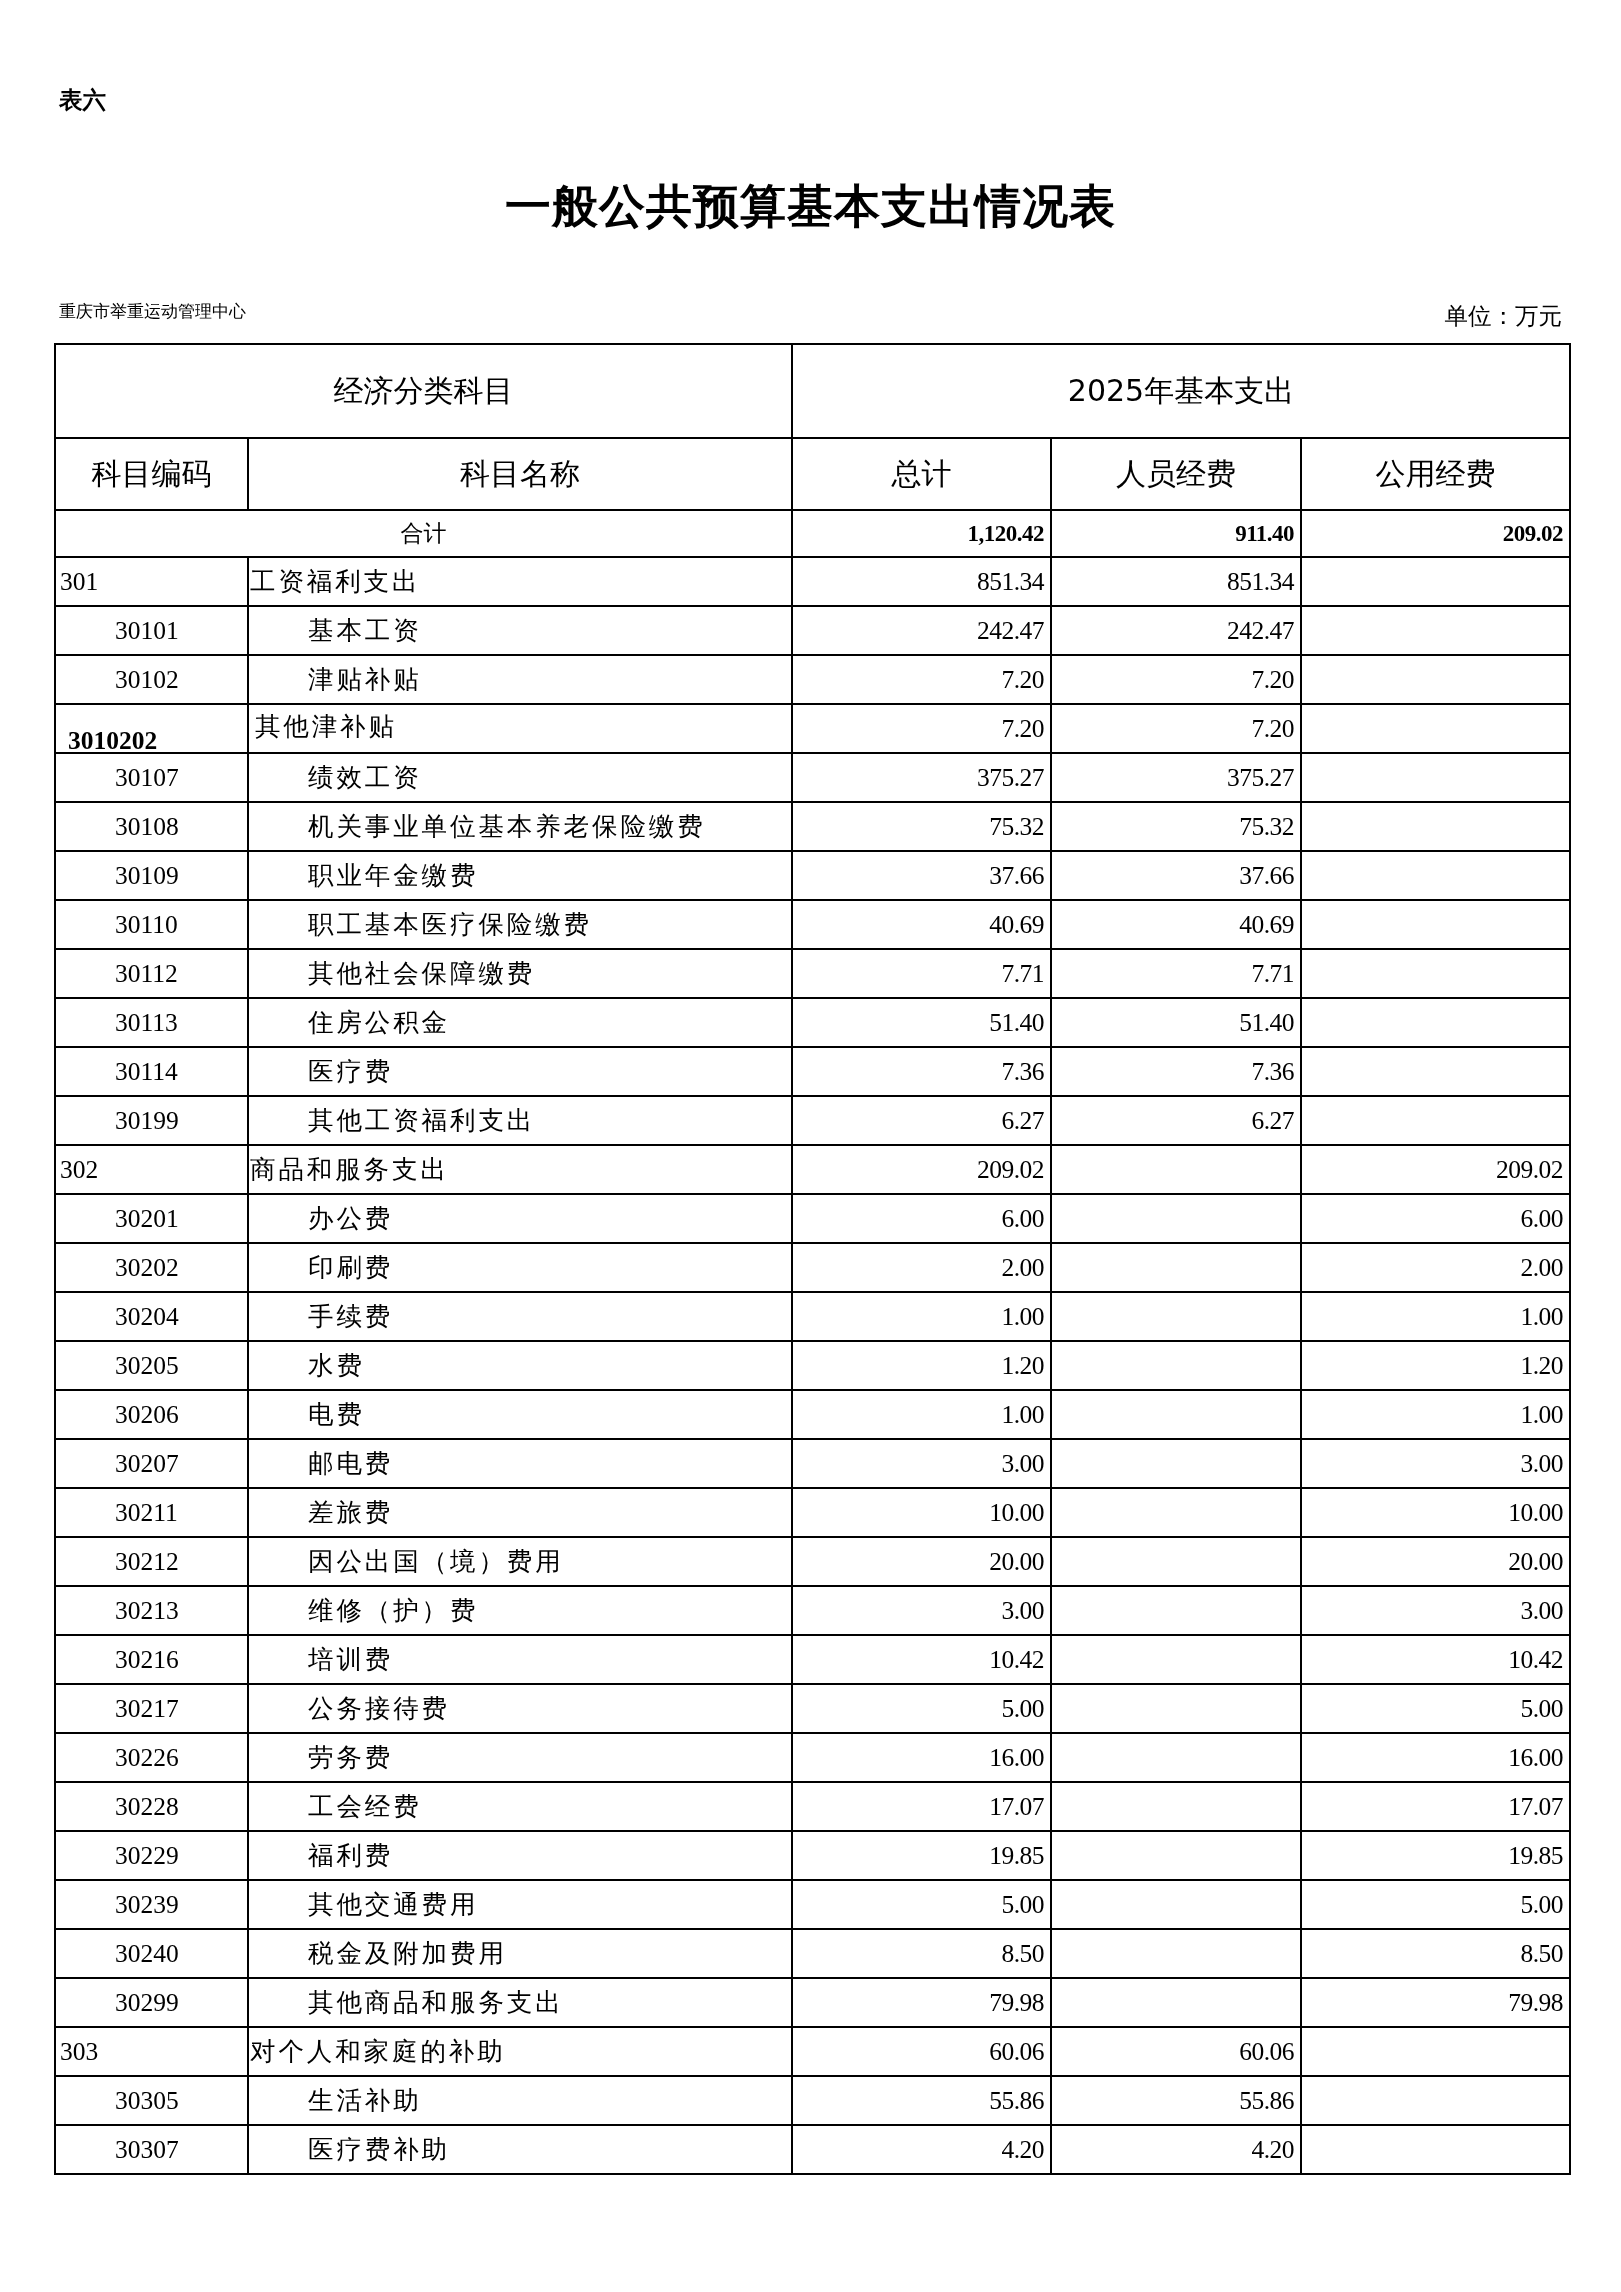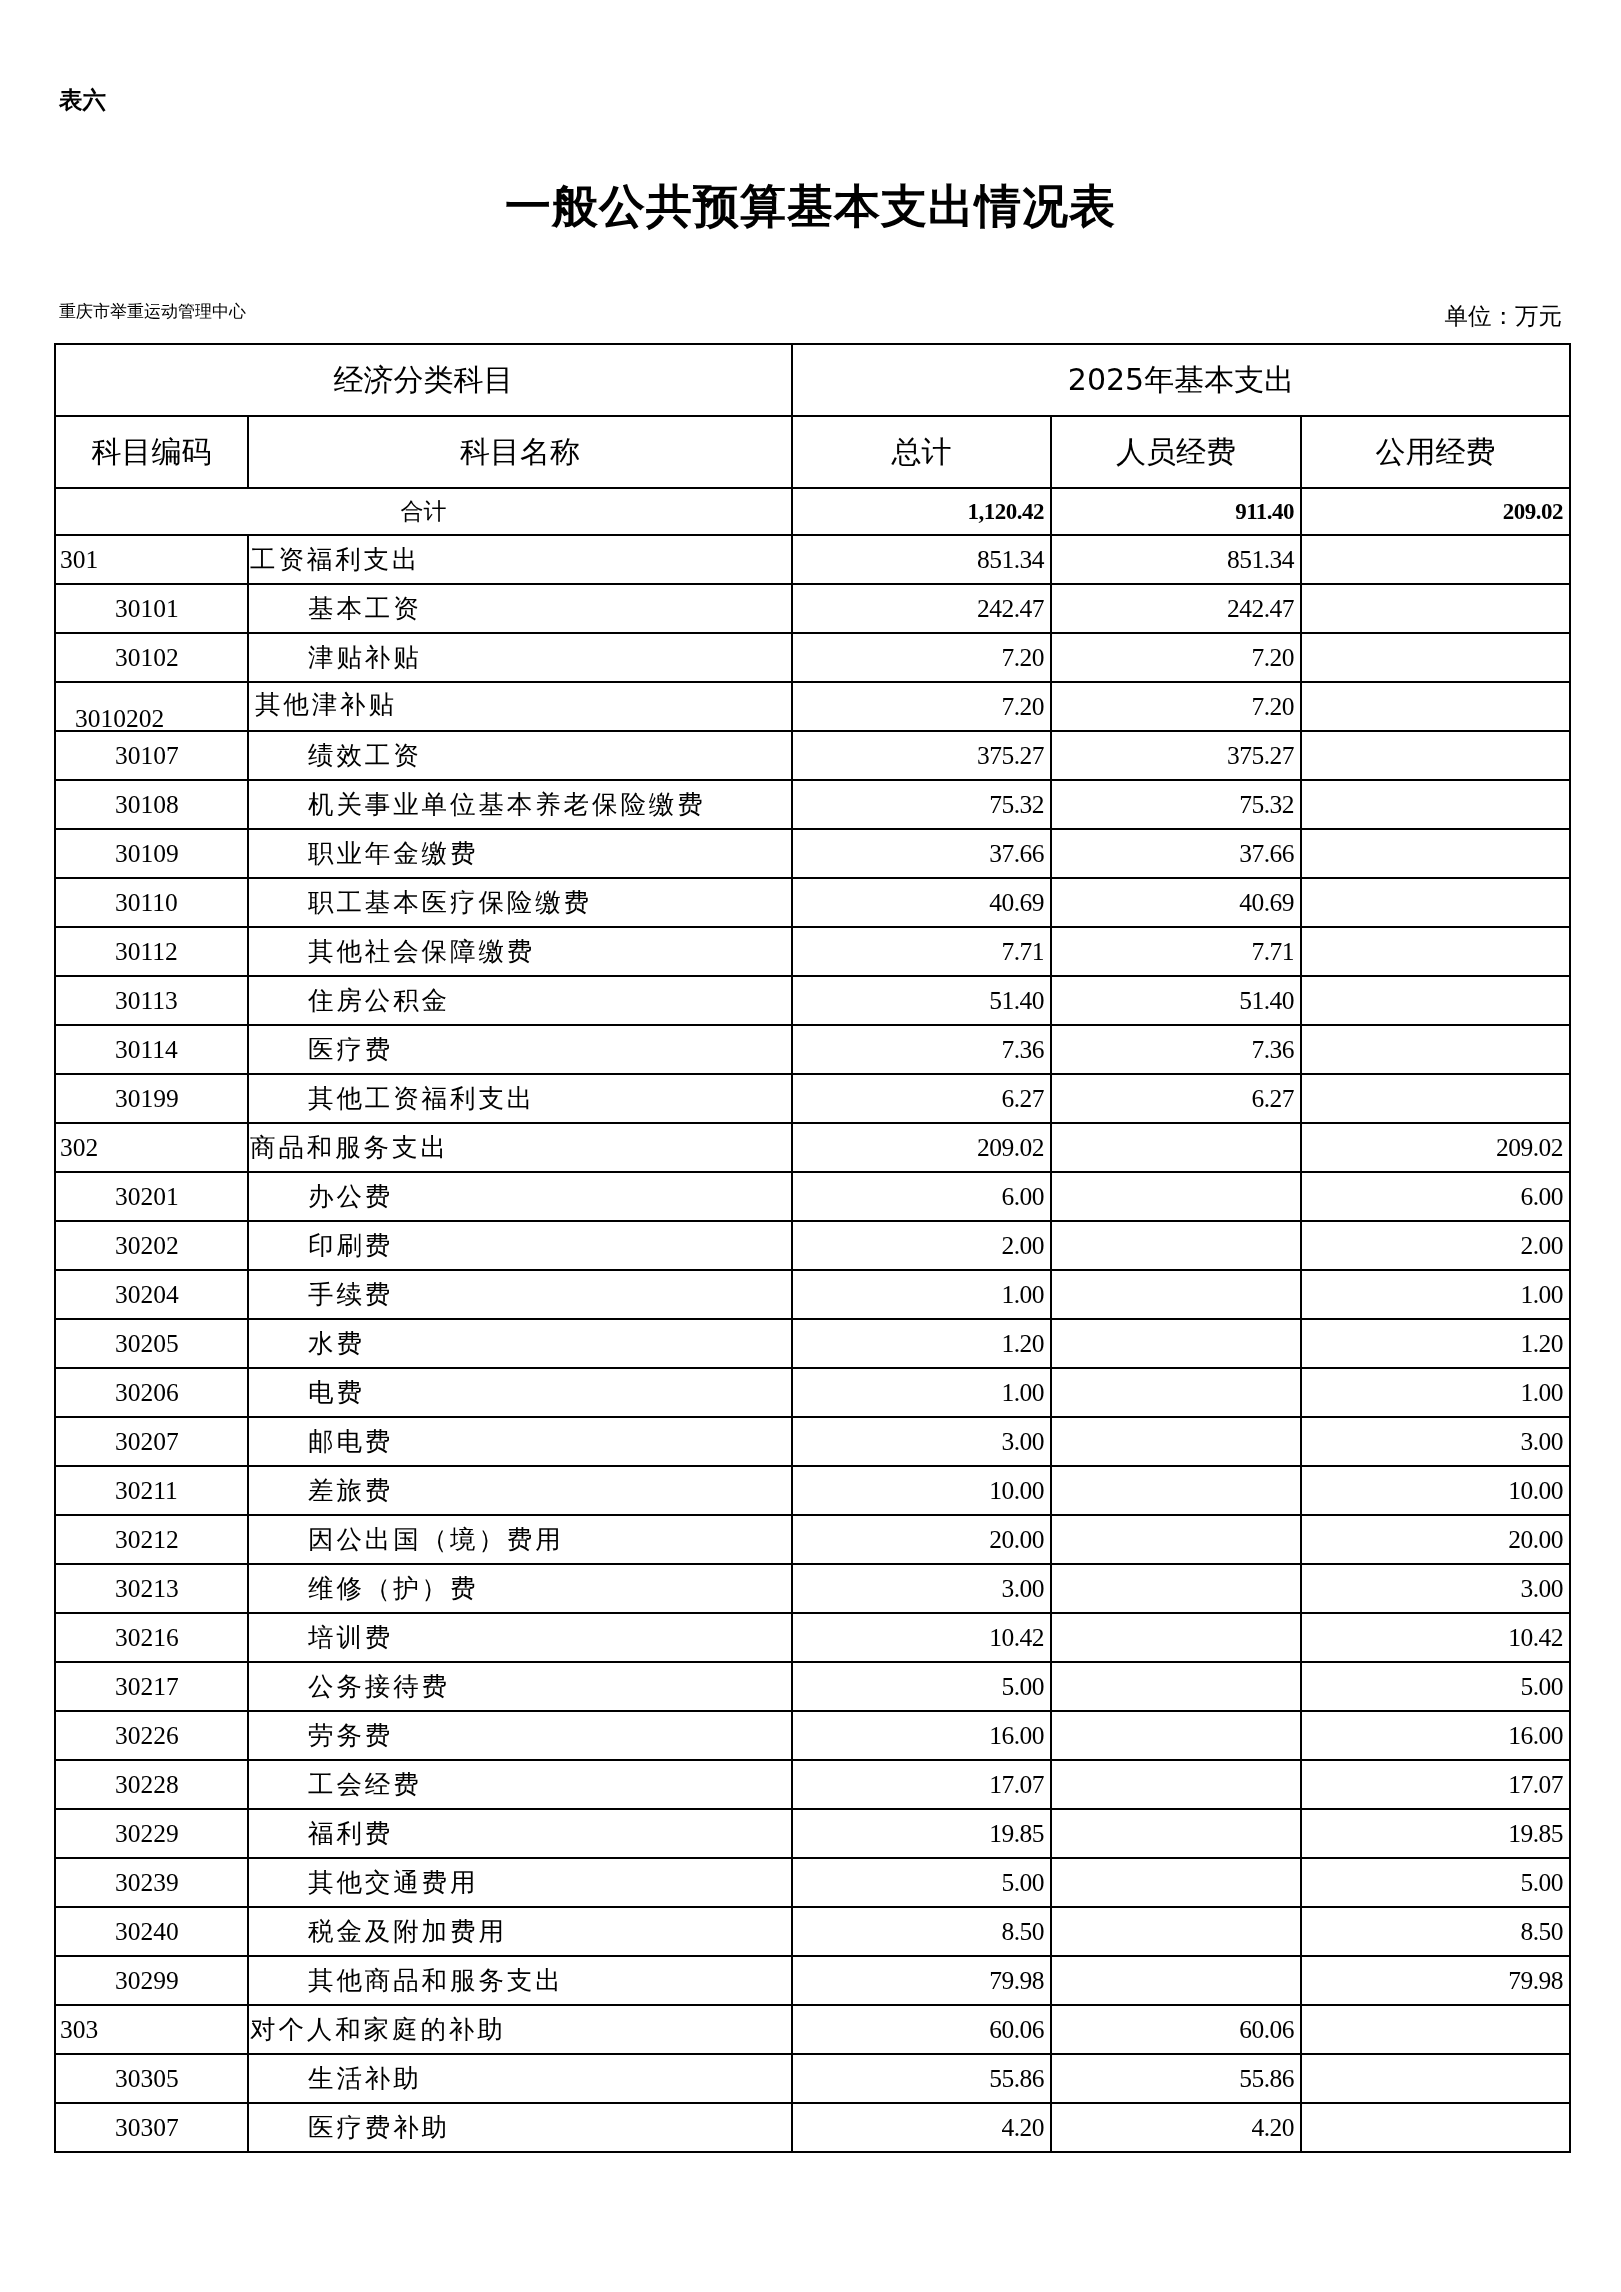--- a/index.html
+++ b/index.html
@@ -24,33 +24,33 @@
       position: absolute; right: 59px; top: 300px; font-size: 23.5px;
     }
     table.budget {
       position: absolute; left: 54px; top: 343px;
       width: 1514px; border-collapse: collapse; table-layout: fixed;
     }
     table.budget td, table.budget th {
       border: 2.9px solid #000; padding: 0 5.9px; box-sizing: border-box;
       font-weight: normal; white-space: nowrap; overflow: hidden;
     }
-    .h1 th { height: 72px; font-size: 30px; font-family: "DejaVu Sans", "Liberation Sans", sans-serif; text-align: center; }
+    .h1 th { height: 94px; font-size: 30px; font-family: "DejaVu Sans", "Liberation Sans", sans-serif; text-align: center; }
     .h2 th { height: 72px; font-size: 30px; font-family: "DejaVu Sans", "Liberation Sans", sans-serif; text-align: center; }
     .total td { height: 47px; font-size: 23px; }
     .total .label { text-align: center; font-family: "DejaVu Sans", "Liberation Sans", sans-serif; }
     .total .num { font-weight: bold; }
     tr.row td { height: 49px; font-size: 25.5px; }
     td.num { text-align: right; font-family: "Liberation Serif", "DejaVu Serif", serif; letter-spacing: -0.5px; }
     td.code { font-family: "Liberation Serif", "DejaVu Serif", serif; }
     tr.lvl1 td.code { padding-left: 3.9px; }
     tr.lvl1 td.name { padding-left: 1px; }
     tr.lvl2 td.code { padding-left: 59px; }
     tr.lvl2 td.name { padding-left: 59px; }
-    tr.lvl3 td.code { padding-left: 19px; vertical-align: bottom; line-height: 21.6px; }
+    tr.lvl3 td.code { padding-left: 12px; vertical-align: bottom; line-height: 21.6px; font-weight: bold; }
     tr.lvl3 td.name { vertical-align: top; padding-top: 3.9px; }
     td.name { font-family: "DejaVu Serif", "Liberation Serif", serif; font-size: 24.5px; letter-spacing: 2.9px; }
   </style>
 </head>
 <body>
 
 <div class="table-no">表六</div>
 <div class="page-title">一般公共预算基本支出情况表</div>
 <div class="org">重庆市举重运动管理中心</div>
 <div class="unit">单位：万元</div>

